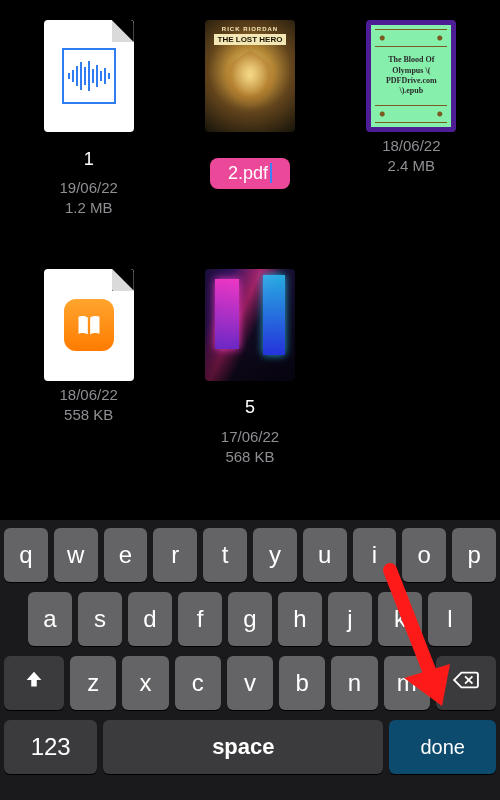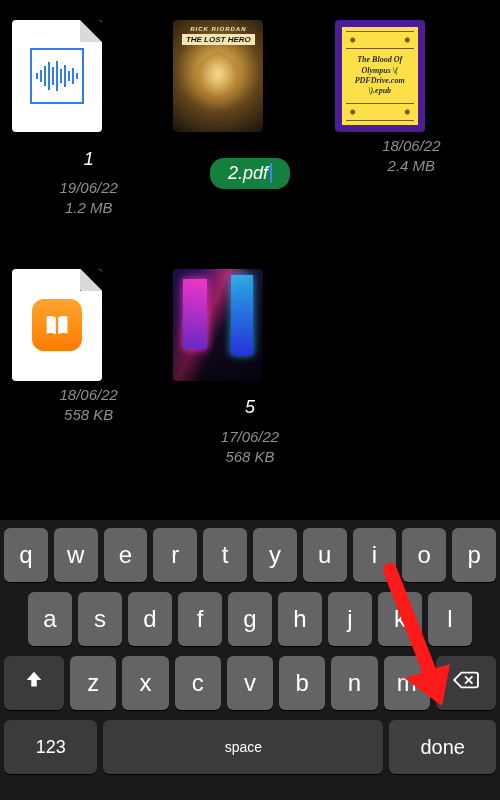--- a/index.html
+++ b/index.html
@@ -13,21 +13,21 @@
   .grid {
     display: grid;
     grid-template-columns: repeat(3, 1fr);
     padding: 20px 12px 0 12px;
     column-gap: 8px;
     row-gap: 50px;
   }
   .item {
     display: flex;
     flex-direction: column;
-    font-style: italic;
+    align-items: center;
   }
   .thumb {
     width: 90px;
     height: 112px;
     border-radius: 4px;
     position: relative;
     background: #fff;
     overflow: hidden;
   }
   .thumb.doc {
@@ -85,22 +85,22 @@
   }
   .cover1-title{ font-size:6px; color:#f4e7b6; letter-spacing:1px; margin-top:6px; font-weight:700;}
   .cover1-banner{ font-size:8px; color:#1c1608; background:#f4e7b6; padding:1px 4px; margin-top:2px; font-weight:800;}
   .cover1 .wing{
     position:absolute; top:30px; left:12px; right:12px; bottom:18px;
     background:
       radial-gradient(ellipse at 50% 40%, rgba(255,230,150,.7) 0%, rgba(180,120,40,.4) 40%, transparent 60%);
     clip-path: polygon(50% 0,100% 35%,80% 100%,20% 100%,0 35%);
   }
   .cover3{
-    background:#fde047;
-    border:7px solid #4c1d95;
+    background:#86efac;
+    border:5px solid #4c1d95;
     display:flex;align-items:center;justify-content:center;
     position:relative;
   }
   .cover3::before, .cover3::after{
     content:"";position:absolute;left:4px;right:4px;height:16px;
     background:
       radial-gradient(circle at 10% 50%, #7a5a1f 2px, transparent 3px),
       radial-gradient(circle at 90% 50%, #7a5a1f 2px, transparent 3px);
     border-top:1px solid #7a5a1f;
     border-bottom:1px solid #7a5a1f;
@@ -123,22 +123,22 @@
   .cover5::after{
     content:"";position:absolute;right:10px;top:6px;width:22px;height:80px;
     background:linear-gradient(180deg,#2bc7ff,#2b3bff);
     box-shadow:0 0 8px #2bc7ff;
     opacity:.85;
   }
   .name-row{ margin-top:12px; height:30px; display:flex;align-items:center;justify-content:center; }
   .name{ font-size:18px; color:#fff; }
   .meta{ color:#8e8e93; font-size:15px; text-align:center; line-height:1.35; margin-top:4px; }
   .rename-pill{
-    background:#15803d;
-    border-radius:14px;
+    background:#ec4899;
+    border-radius:8px;
     padding:5px 18px;
     display:flex;align-items:center;
     font-size:18px;color:#fff;
     position:relative;
     margin-top:28px;
   }
   .cursor{
     width:2px;height:20px;background:#3b82ff;margin-left:2px;
     animation:blink 1s steps(1) infinite;
   }
@@ -154,23 +154,23 @@
   .krow{display:flex;gap:6px;justify-content:center;}
   .key{
     background:#646466;color:#fff;border-radius:6px;
     height:54px;flex:1;display:flex;align-items:center;justify-content:center;
     font-size:24px;font-weight:400;
     box-shadow:0 1px 0 #000;
   }
   .krow.r2{padding:0 24px;}
   .key.mod{background:#3b3b3d;}
   .key.shift, .key.backspace{flex:1.3;}
-  .key.k123{flex:1.4;font-size:18px;}
-  .key.space{flex:4.2;font-size:14px;}
-  .key.done{flex:1.6;background:#404040;font-size:20px;}
+  .key.k123{flex:1.4;font-size:24px;}
+  .key.space{flex:4.2;font-size:22px;font-weight:bold;}
+  .key.done{flex:1.6;background:#0c4a6e;font-size:20px;}
   .shift-icon svg{width:22px;height:22px;fill:#fff;}
   .bksp-icon svg{width:28px;height:22px;fill:none;stroke:#fff;stroke-width:2;}
 
   
   .arrow{
     position:absolute; right:40px; bottom:90px; width:90px; height:150px; pointer-events:none;
   }
   .arrow svg{width:100%;height:100%;}
 </style>
 </head>

